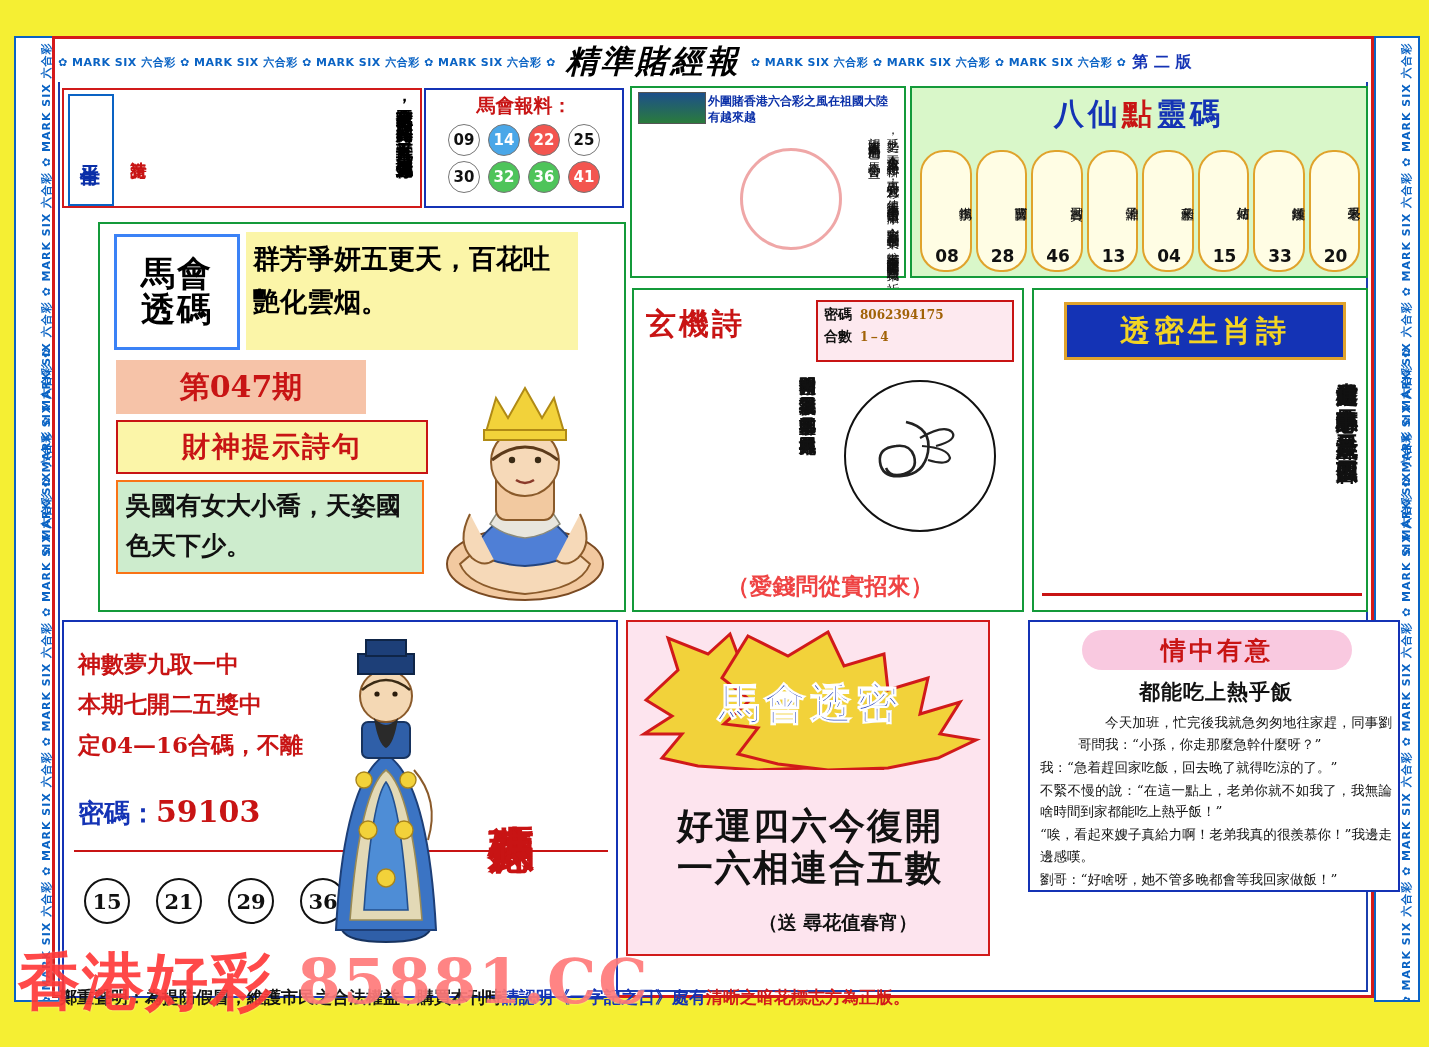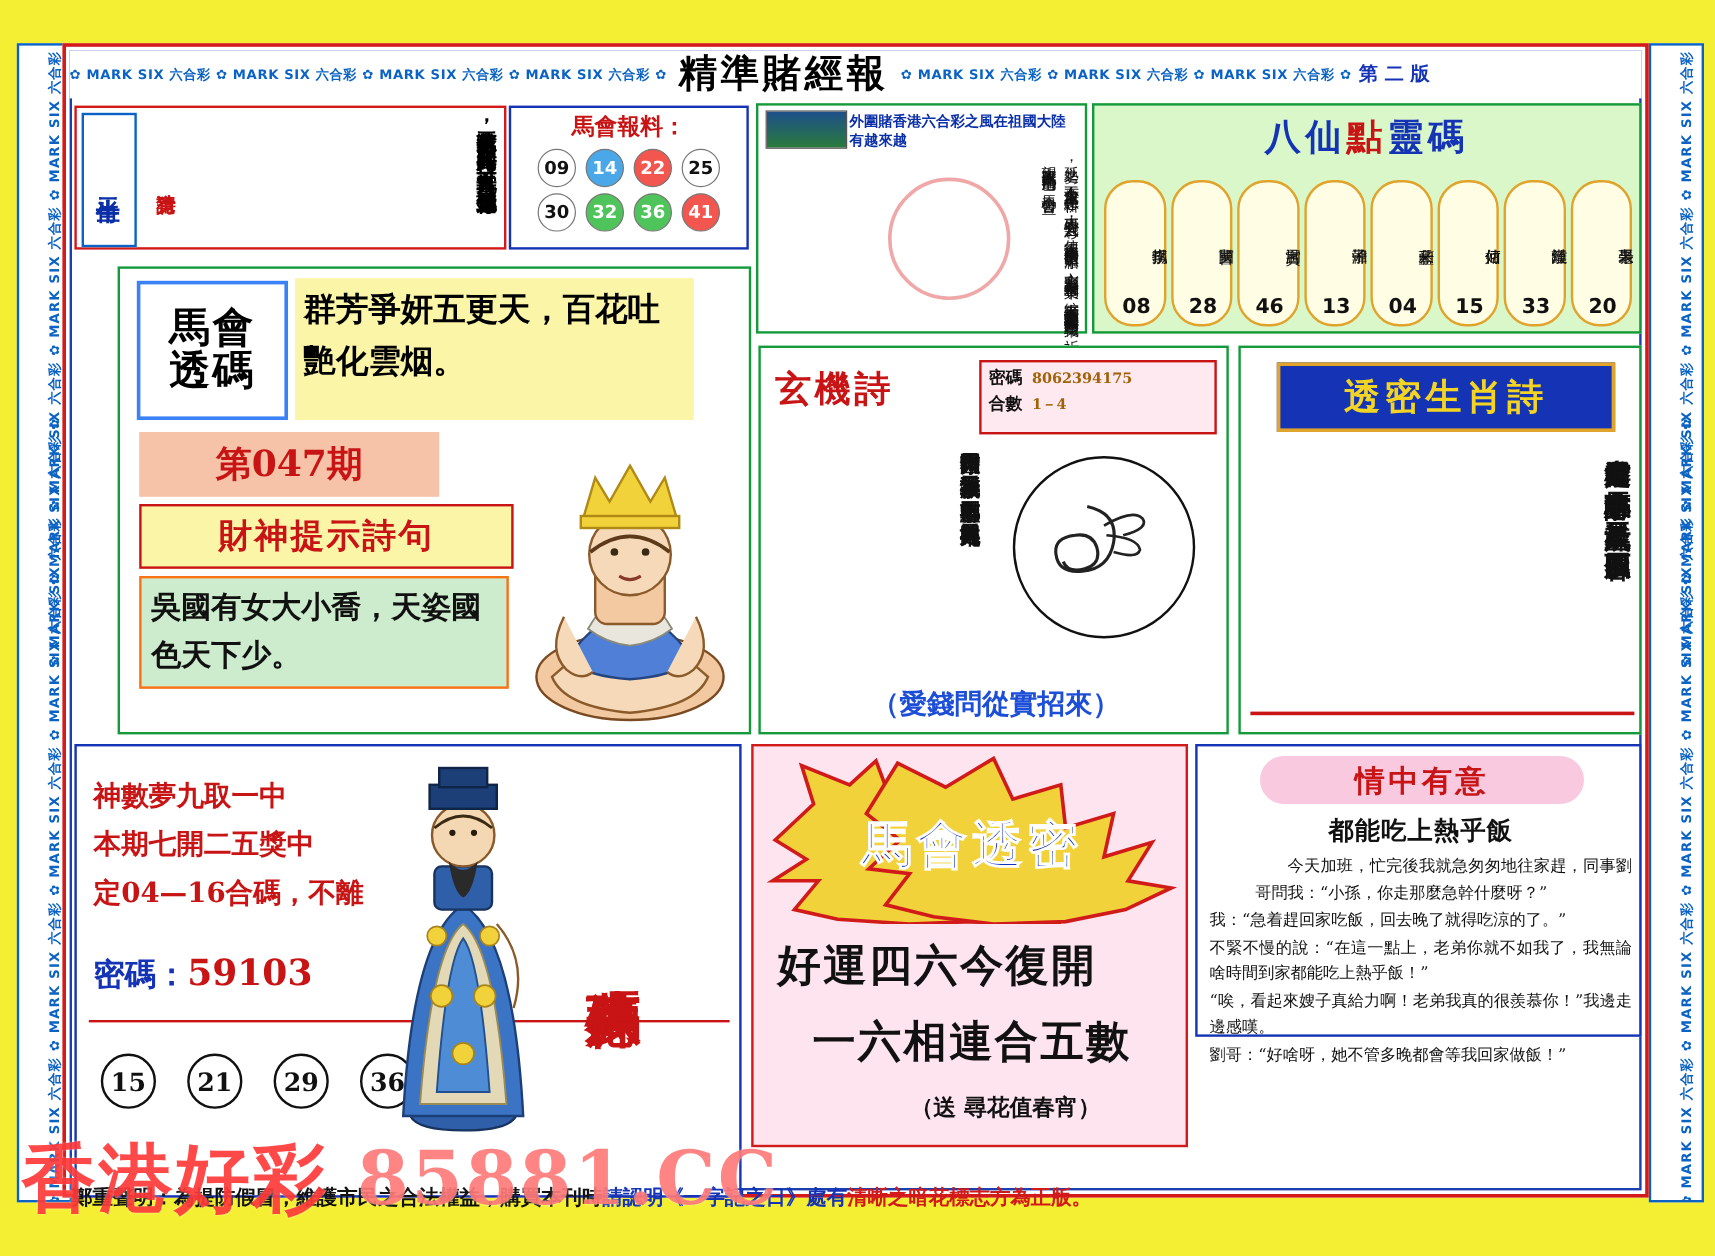--- a/index.html
+++ b/index.html
@@ -49,20 +49,21 @@
   }
   .mark-run{
     font-size:11px;color:#0a63c4;font-weight:bold;white-space:nowrap;
     letter-spacing:0.5px;
   }
   .paper-title{
     font-family:"DejaVu Serif","Liberation Serif",serif;
     font-size:32px;font-weight:bold;color:#000;
     letter-spacing:3px;padding:0 10px;
     white-space:nowrap;
+    font-style:italic;
   }
   .edition{
     font-size:16px;color:#1433b5;font-weight:bold;white-space:nowrap;
     padding-left:6px;
   }
   
   .panel{position:absolute;box-sizing:border-box;}
 
   
   #p-zodiac{left:62px;top:88px;width:360px;height:120px;border:2px solid #d11a1a;background:#fff;}
@@ -212,21 +213,21 @@
     font-family:"DejaVu Serif","Liberation Serif",serif;
     font-size:17px;font-weight:bold;color:#111;line-height:1.45;
   }
   .xj-circle{
     position:absolute;left:210px;top:90px;width:148px;height:148px;
     border:2px solid #111;border-radius:50%;
   }
   .xj-foot{
     position:absolute;left:10px;bottom:8px;width:372px;text-align:center;
     font-family:Liberation Sans, sans-serif;
-    font-size:23px;font-weight:bold;color:#1d4ed8;
+    font-size:23px;font-weight:bold;color:#ef4444;
   }
   
   #p-toumi{left:1032px;top:288px;width:336px;height:324px;border:2px solid #149a3a;background:#fff;}
   .tm-title{
     position:absolute;left:30px;top:12px;width:276px;height:52px;
     background:#1433b5;border:3px solid #e0a32c;
     display:flex;align-items:center;justify-content:center;
     font-family:"DejaVu Serif","Liberation Serif",serif;
     font-size:30px;font-weight:bold;color:#f3d423;letter-spacing:4px;
   }
@@ -270,36 +271,36 @@
   
   #p-burst{left:626px;top:620px;width:364px;height:336px;border:2px solid #d11a1a;background:#fde4ee;}
   .burst-wrap{position:absolute;left:10px;top:8px;width:344px;height:140px;}
   .burst-text{
     position:absolute;left:0;top:46px;width:344px;text-align:center;
     font-family:"DejaVu Serif","Liberation Serif",serif;
     font-size:42px;font-weight:bold;color:#1433b5;letter-spacing:4px;
     -webkit-text-stroke:1px #fff;
   }
   .burst-l1{
-    position:absolute;left:0;top:159px;width:364px;
-    font-family:"DejaVu Serif","Liberation Serif",serif;
-    font-size:36px;font-weight:bold;color:#111;letter-spacing:2px;padding-left:20px;
+    position:absolute;left:0;top:180px;width:364px;text-align:center;
+    font-family:"DejaVu Serif","Liberation Serif",serif;
+    font-size:36px;font-weight:bold;color:#111;letter-spacing:2px;
   }
   .burst-l2{
     position:absolute;left:0;top:222px;width:364px;text-align:center;
     font-family:"DejaVu Serif","Liberation Serif",serif;
     font-size:36px;font-weight:bold;color:#111;letter-spacing:2px;
   }
   .burst-foot{
     position:absolute;left:0;top:288px;width:364px;text-align:center;
     font-family:"DejaVu Serif","Liberation Serif",serif;
     font-size:19px;font-weight:bold;color:#111;margin-left:28px;
   }
   
-  #p-story{left:996px;top:620px;width:372px;height:244px;border:2px solid #1433b5;background:#fff;}
+  #p-story{left:1028px;top:620px;width:372px;height:272px;border:2px solid #1433b5;background:#fff;}
   .story-badge{
     position:absolute;left:52px;top:8px;width:270px;height:40px;
     background:#f9c9e0;border-radius:20px;
     display:flex;align-items:center;justify-content:center;
     font-family:"DejaVu Serif","Liberation Serif",serif;
     font-size:25px;font-weight:bold;color:#c81414;letter-spacing:3px;
   }
   .story-sub{
     position:absolute;left:0;top:56px;width:372px;text-align:center;
     font-family:"DejaVu Serif","Liberation Serif",serif;

